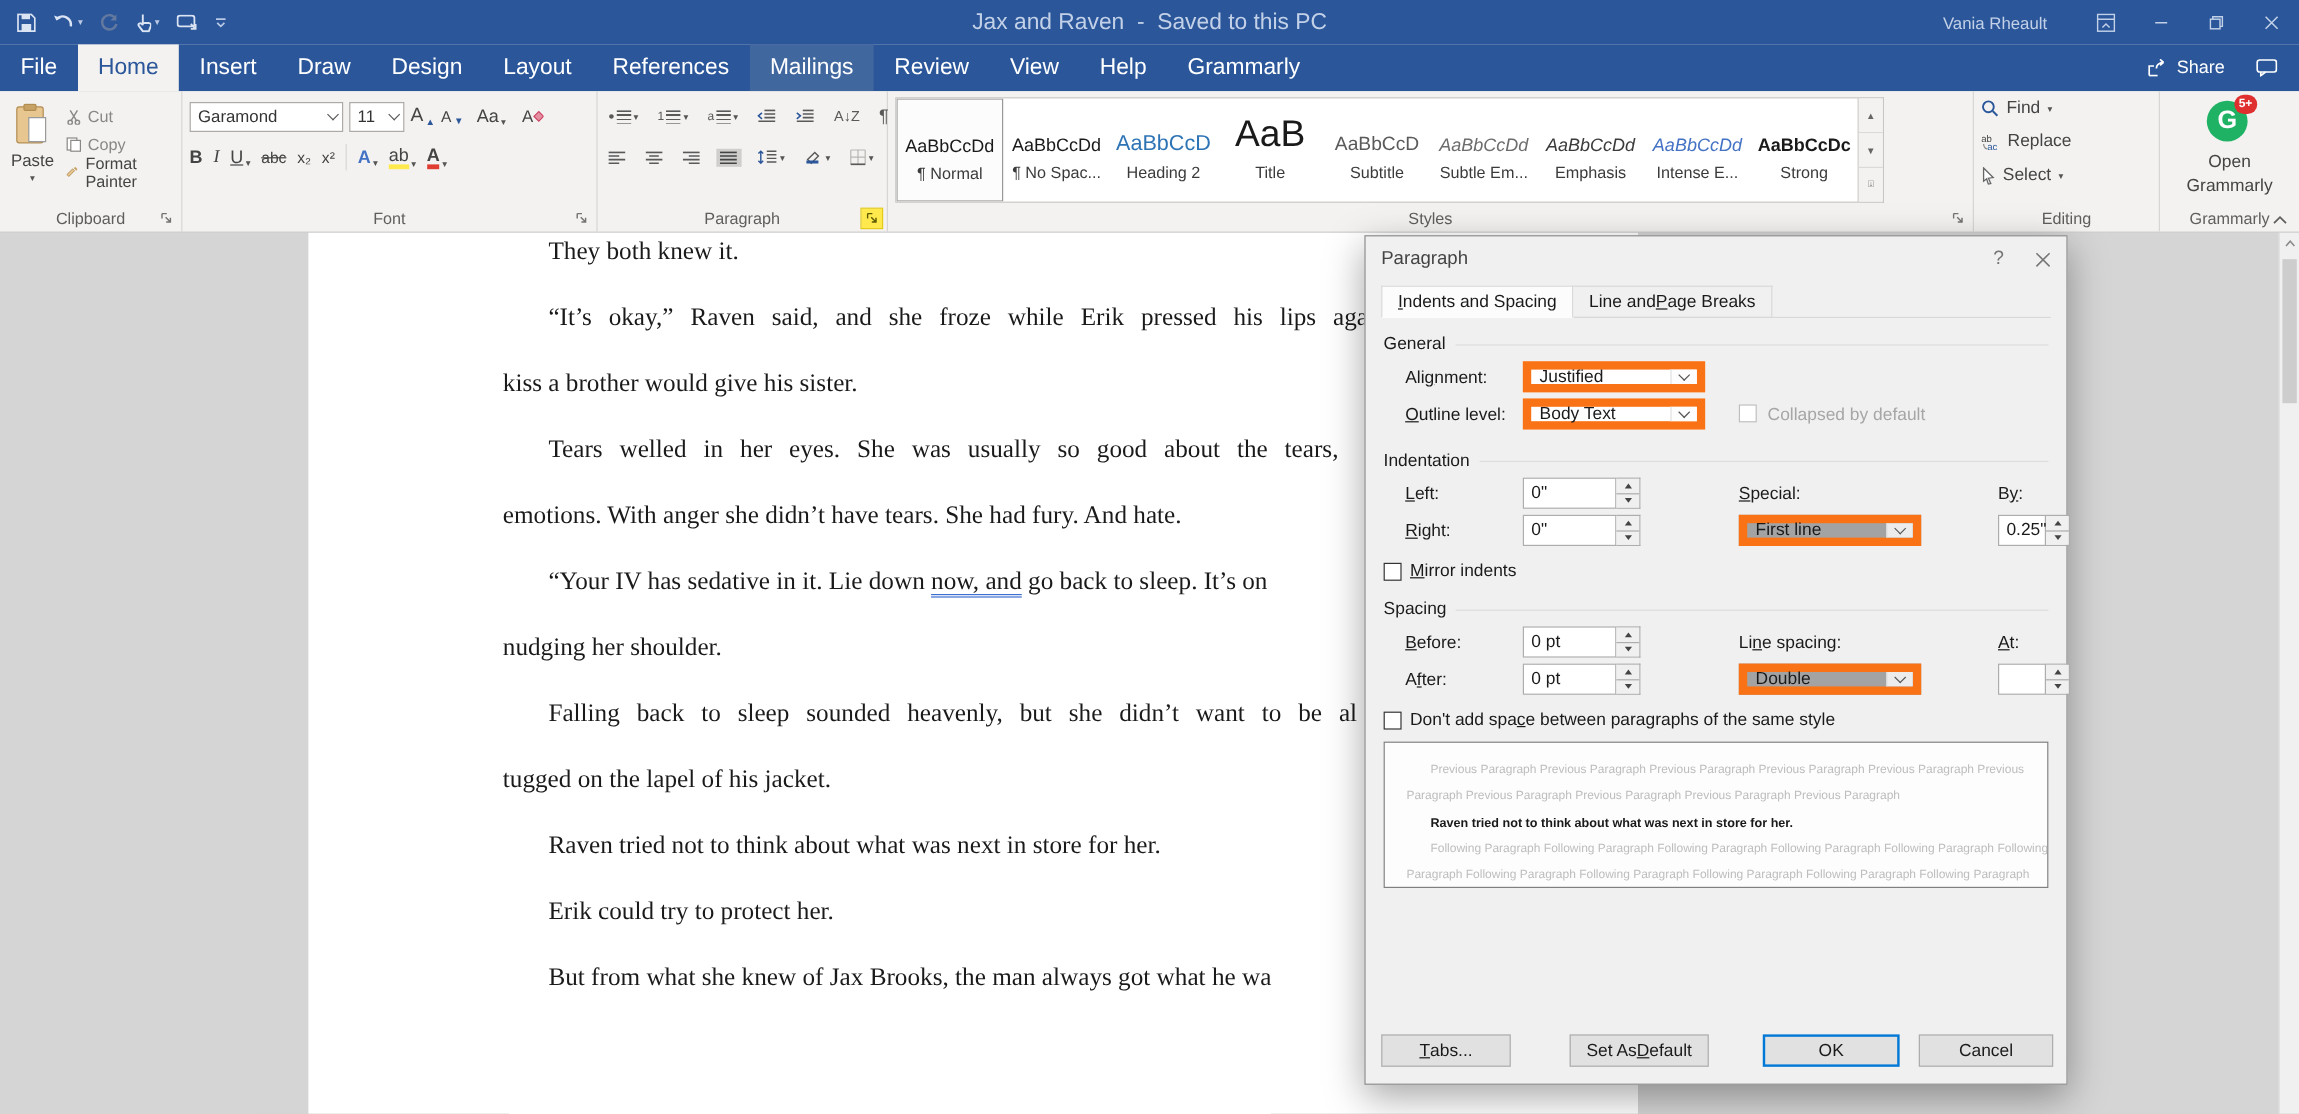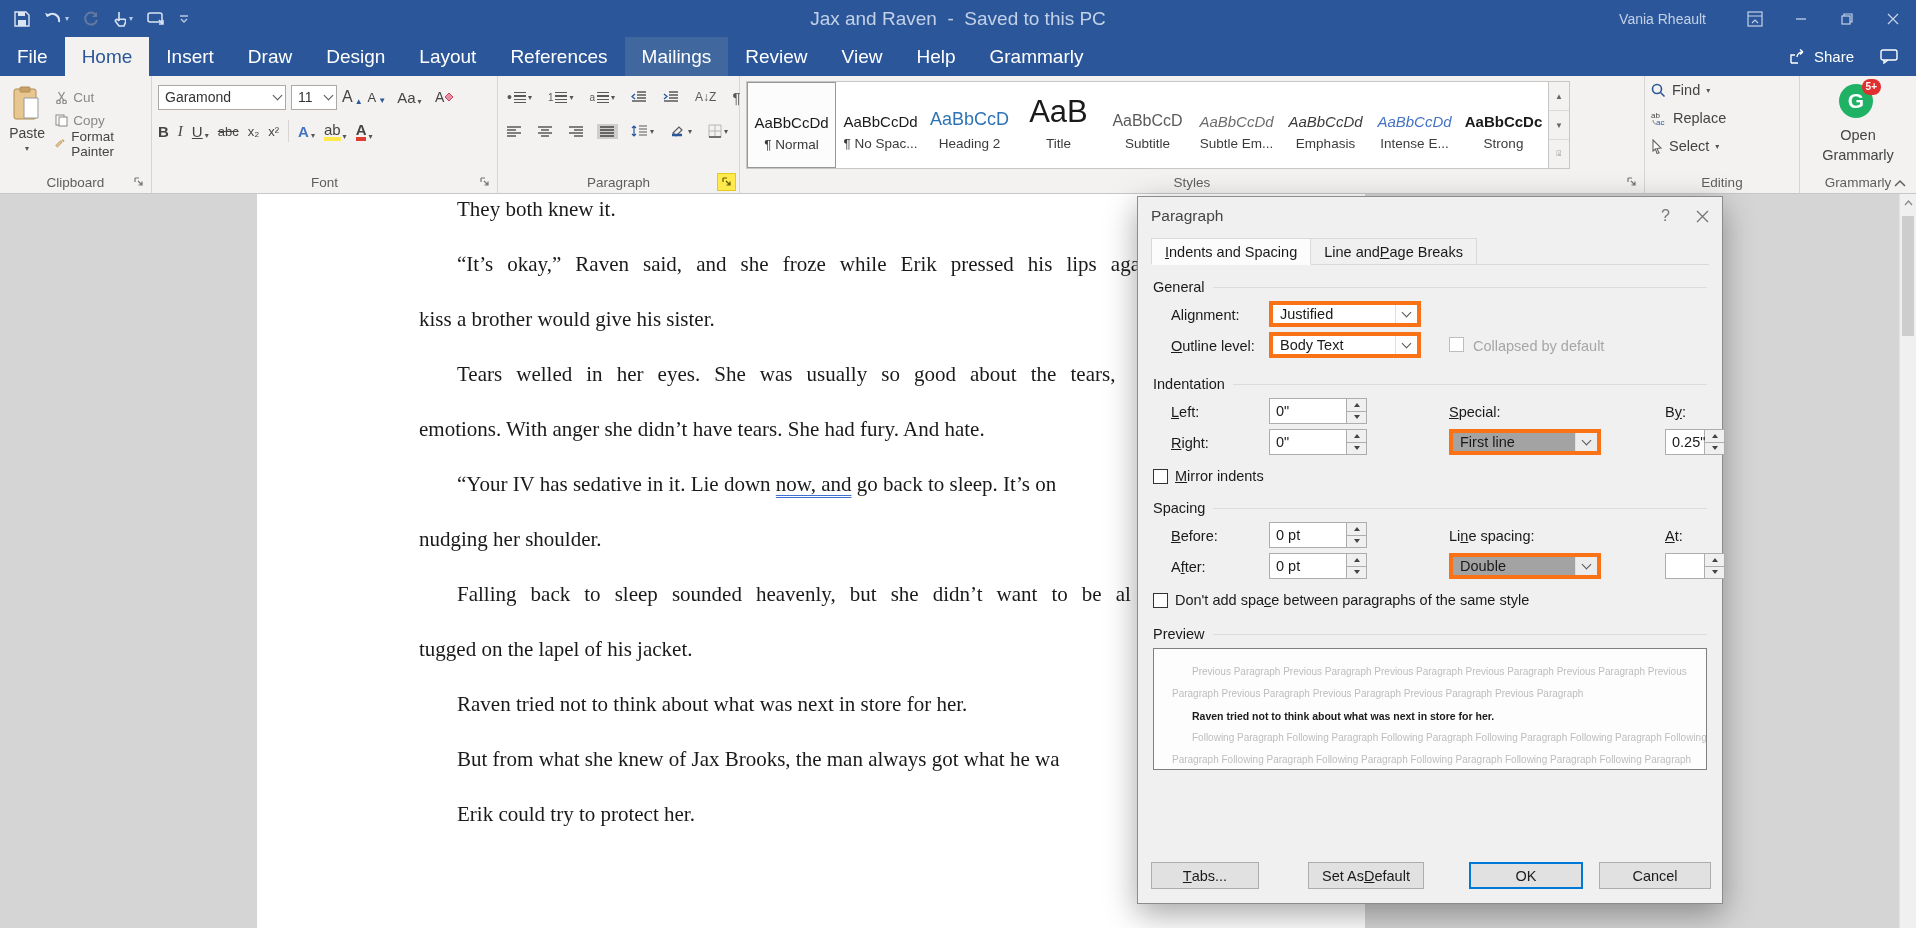--- a/index.html
+++ b/index.html
@@ -113,21 +113,21 @@
   .dlg-tab.active { background:#fcfcfc; border-bottom:1px solid #fcfcfc; position:relative; z-index:2; }
   .dlg-tab + .dlg-tab { border-left:none; }
   .dlg-rule { position:absolute; left:13px; right:13px; top:67px; border-top:1px solid #d9d9d9; }
 
   .sect-legend { display:flex; align-items:center; gap:8px; margin:0 15px; font-size:14.5px; color:#1a1a1a; }
   .sect-legend .line { flex:1; border-top:1px solid #dcdcdc; }
   .drow { position:relative; height:31px; margin:0 15px; }
   .dlabel { position:absolute; top:6px; font-size:14.5px; }
   .dis { color:#a6a6a6; }
 
-  .combo { position:absolute; height:26px; background:#fff; border:4px solid #f97316; display:flex; align-items:center; }
+  .combo { position:absolute; height:26px; background:#fff; border:7px solid #f97316; display:flex; align-items:center; }
   .combo .val { flex:1; padding:0 7px; font-size:14.5px; color:#1a1a1a; white-space:nowrap; }
   .combo .arr { width:22px; height:100%; display:flex; align-items:center; justify-content:center; border-left:1px solid #e0e0e0; background:#fdfdfd; }
   .combo.gray { background:#a3a3a3; }
   .combo.gray .arr { background:#ececec; }
 
   .spin { position:absolute; height:26px; display:flex; }
   .spin .field { width:78px; background:#fff; border:1px solid #adadad; display:flex; align-items:center; padding:0 6px; font-size:14.5px; }
   .spin .btns { width:20px; display:flex; flex-direction:column; border:1px solid #adadad; border-left:none; }
   .spin .sb { flex:1; background:#f0f0f0; display:flex; align-items:center; justify-content:center; }
   .spin .sb + .sb { border-top:1px solid #adadad; }
@@ -579,22 +579,22 @@
         <div class="doc-line indent">They both knew it.</div>
         <div class="doc-line indent stretch">“It’s okay,” Raven said, and she froze while Erik pressed his lips against</div>
         <div class="doc-line">kiss a brother would give his sister.</div>
         <div class="doc-line indent stretch">Tears welled in her eyes. She was usually so good about the tears,</div>
         <div class="doc-line">emotions. With anger she didn’t have tears. She had fury. And hate.</div>
         <div class="doc-line indent"><span>“Your IV has sedative in it. Lie down </span><span class="grammar" style="text-decoration-color: rgb(63, 111, 209);">now, and</span><span> go back to sleep. It’s on</span></div>
         <div class="doc-line">nudging her shoulder.</div>
         <div class="doc-line indent stretch">Falling back to sleep sounded heavenly, but she didn’t want to be al</div>
         <div class="doc-line">tugged on the lapel of his jacket.</div>
         <div class="doc-line indent">Raven tried not to think about what was next in store for her.</div>
+        <div class="doc-line indent">Erik could try to protect her.</div>
         <div class="doc-line indent">But from what she knew of Jax Brooks, the man always got what he wa</div>
-        <div class="doc-line indent">Erik could try to protect her.</div>
       </div>
   </div>
   <div id="vscroll">
     <div class="sb-arrow">
       <svg width="9" height="6" viewBox="0 0 9 6">
           <path d="M1 5 L4.5 1 L8 5" fill="none" stroke="#8a8a8a" stroke-width="1.3"></path>
         </svg>
     </div>
     <div class="thumb"></div>
   </div>
@@ -749,24 +749,20 @@
             <span class="tri-down"></span>
           </span>
         </span>
     </div>
   </div>
   <div class="cbrow">
     <span class="cb"></span>
     <span>Don't add spa<u>c</u>e between paragraphs of the same style</span>
   </div>
 
-  <div class="sect-legend" style="margin-top:14px">
-    <span>Preview</span>
-      <span class="line"></span>
-  </div>
   <div class="preview-box">
       <div class="pv-line muted ind">Previous Paragraph Previous Paragraph Previous Paragraph Previous Paragraph Previous Paragraph Previous</div>
       <div class="pv-line muted">Paragraph Previous Paragraph Previous Paragraph Previous Paragraph Previous Paragraph</div>
       <div class="pv-line current ind">Raven tried not to think about what was next in store for her.</div>
       <div class="pv-line muted ind">Following Paragraph Following Paragraph Following Paragraph Following Paragraph Following Paragraph Following</div>
       <div class="pv-line muted">Paragraph Following Paragraph Following Paragraph Following Paragraph Following Paragraph Following Paragraph</div>
     </div>
 
   <div class="dlg-buttons">
     <div class="dbtn" style="left:13px;width:108px"><u>T</u>abs...</div>

